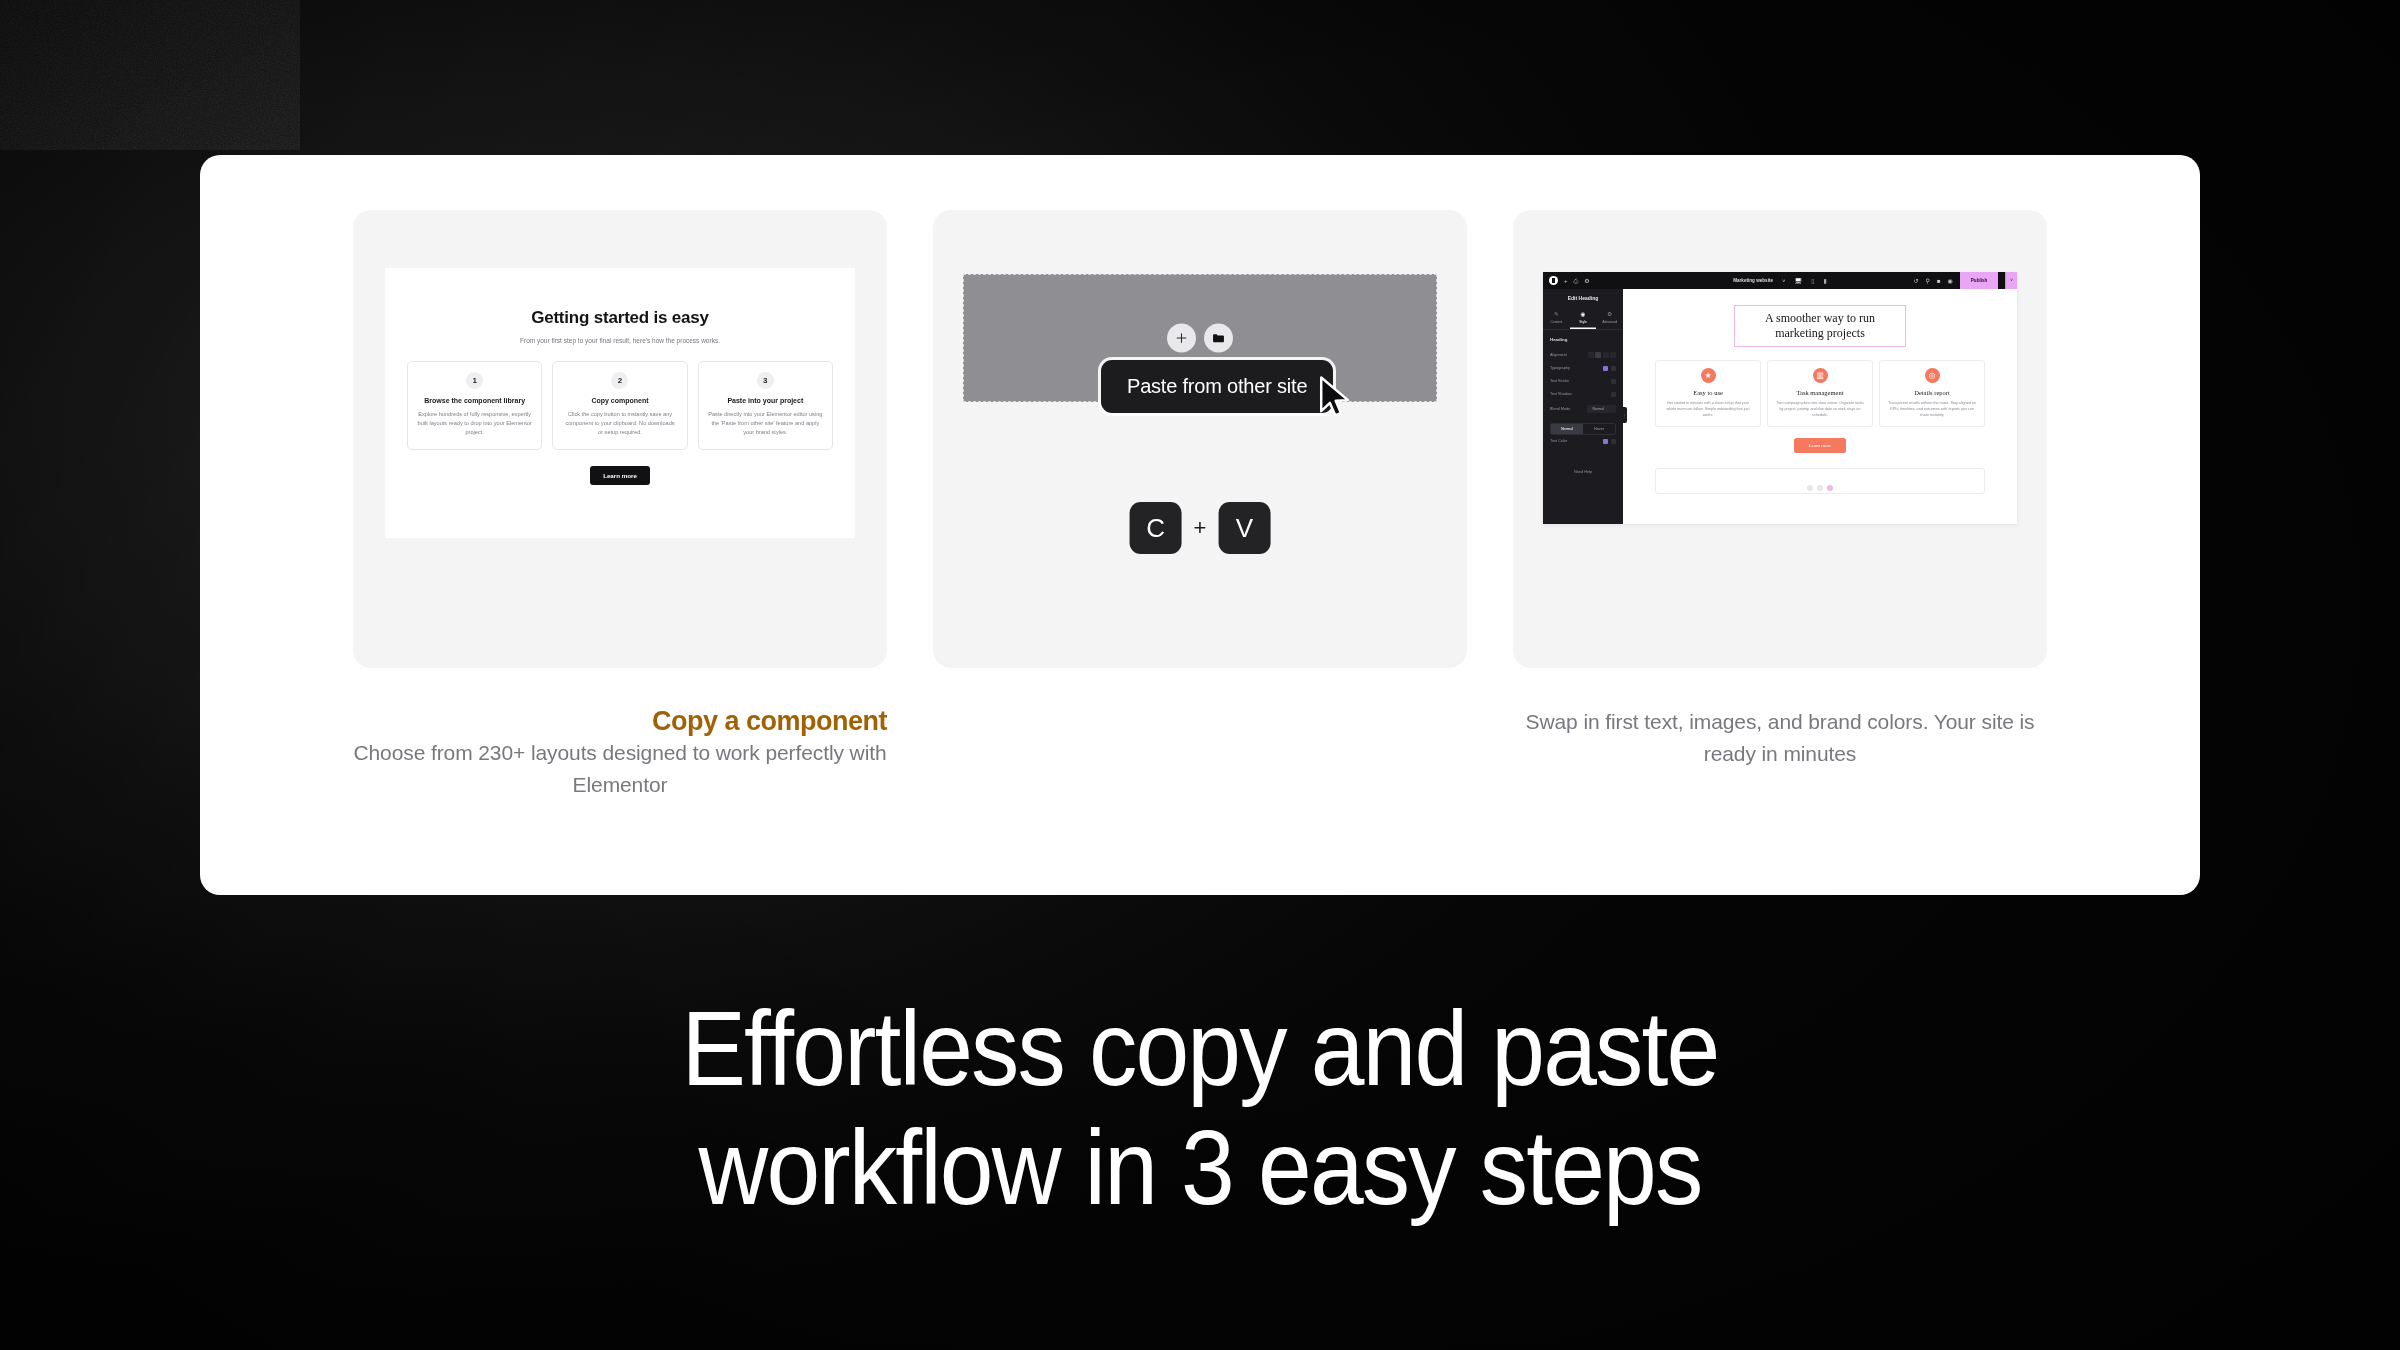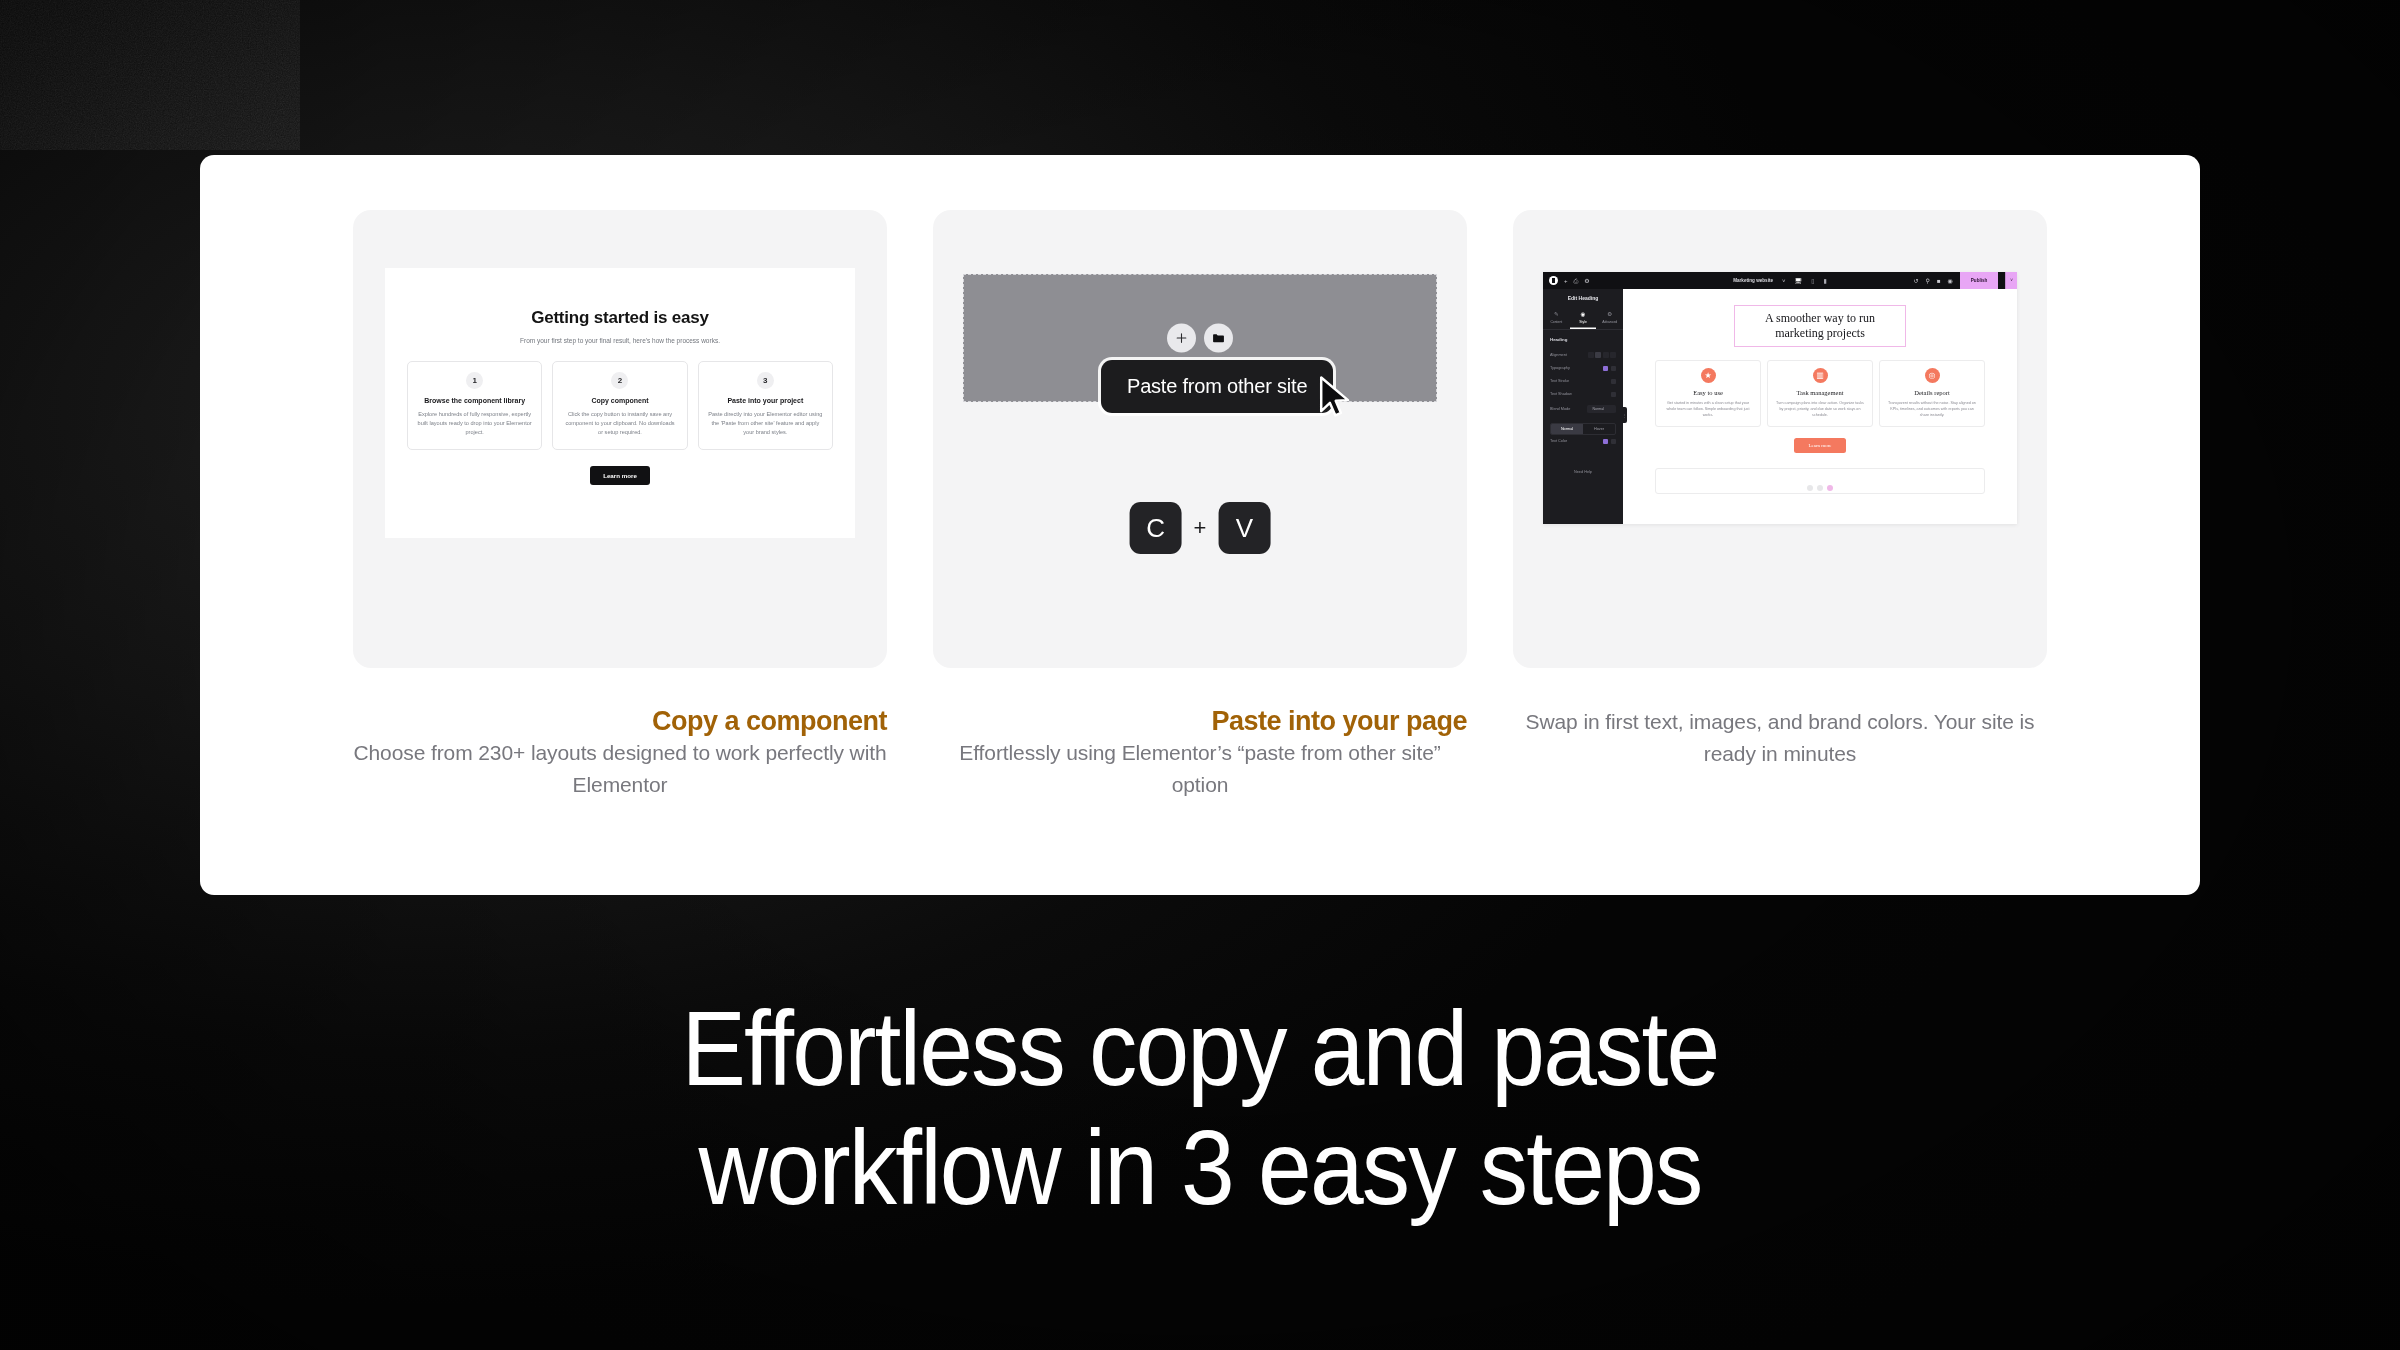--- a/index.html
+++ b/index.html
@@ -39,21 +39,21 @@
   }
 
   
   #showcase {
     position: absolute;
     left: 200px;
     top: 155px;
     width: 2000px;
     height: 740px;
     background: #fff;
-    border-radius: 14px;
+    border-radius: 20px;
     padding: 55px 55px 0 55px;
   }
 
   #panels {
     display: flex;
     gap: 46px;
     align-items: flex-start;
     justify-content: center;
   }
 
@@ -572,24 +572,20 @@
           <path d="M3 1.5 L3 22 L8.3 17 L11.6 24.6 L15 23.1 L11.8 15.7 L19.3 15.3 Z" fill="#0d0d0f" stroke="#ffffff" stroke-width="1.5" stroke-linejoin="round"></path>
         </svg>
 
         <div class="keys">
           <div class="key">C</div>
           <div class="key-plus">+</div>
           <div class="key">V</div>
         </div>
 
       </div>
-      <div class="cap">
-        <div class="cap-h">Paste into your page</div>
-        <div class="cap-b">Effortlessly using Elementor’s “paste from other site” option</div>
-      </div>
     </div>
 
     <div class="col">
       <div class="panel">
 
         <div class="editor">
 
           <div class="ed-topbar">
             <span class="ed-logo">
                 <i></i>

